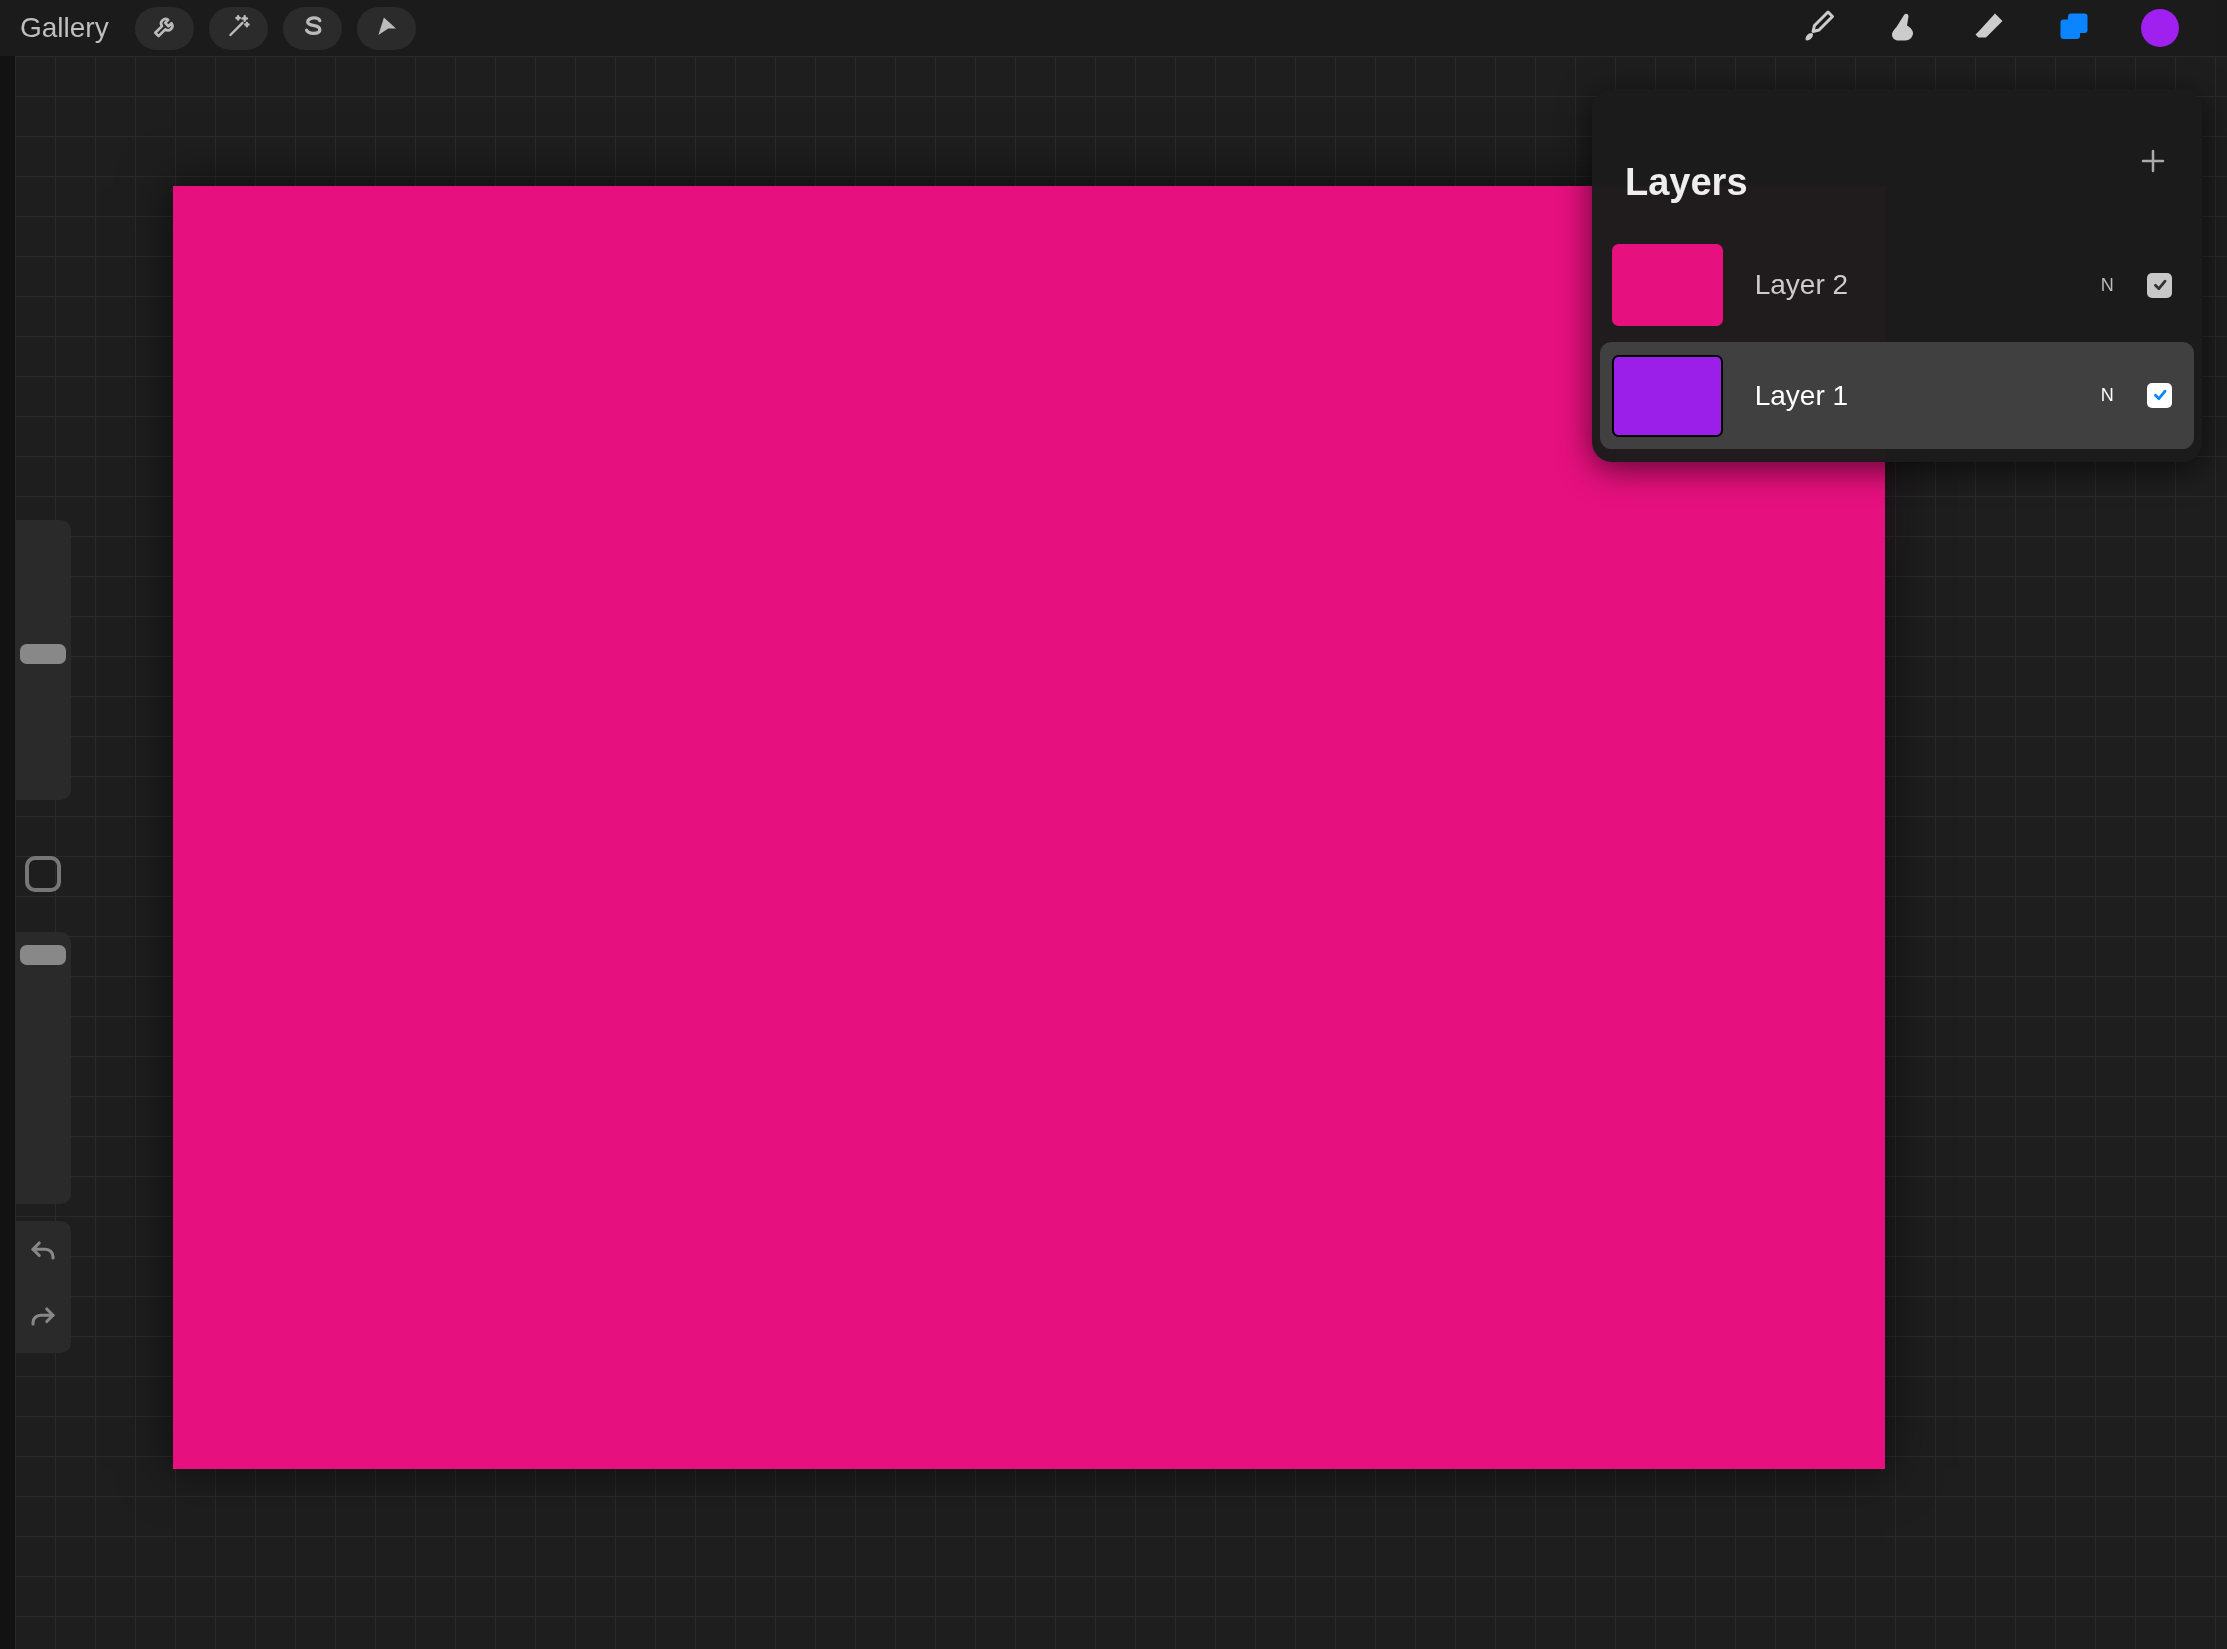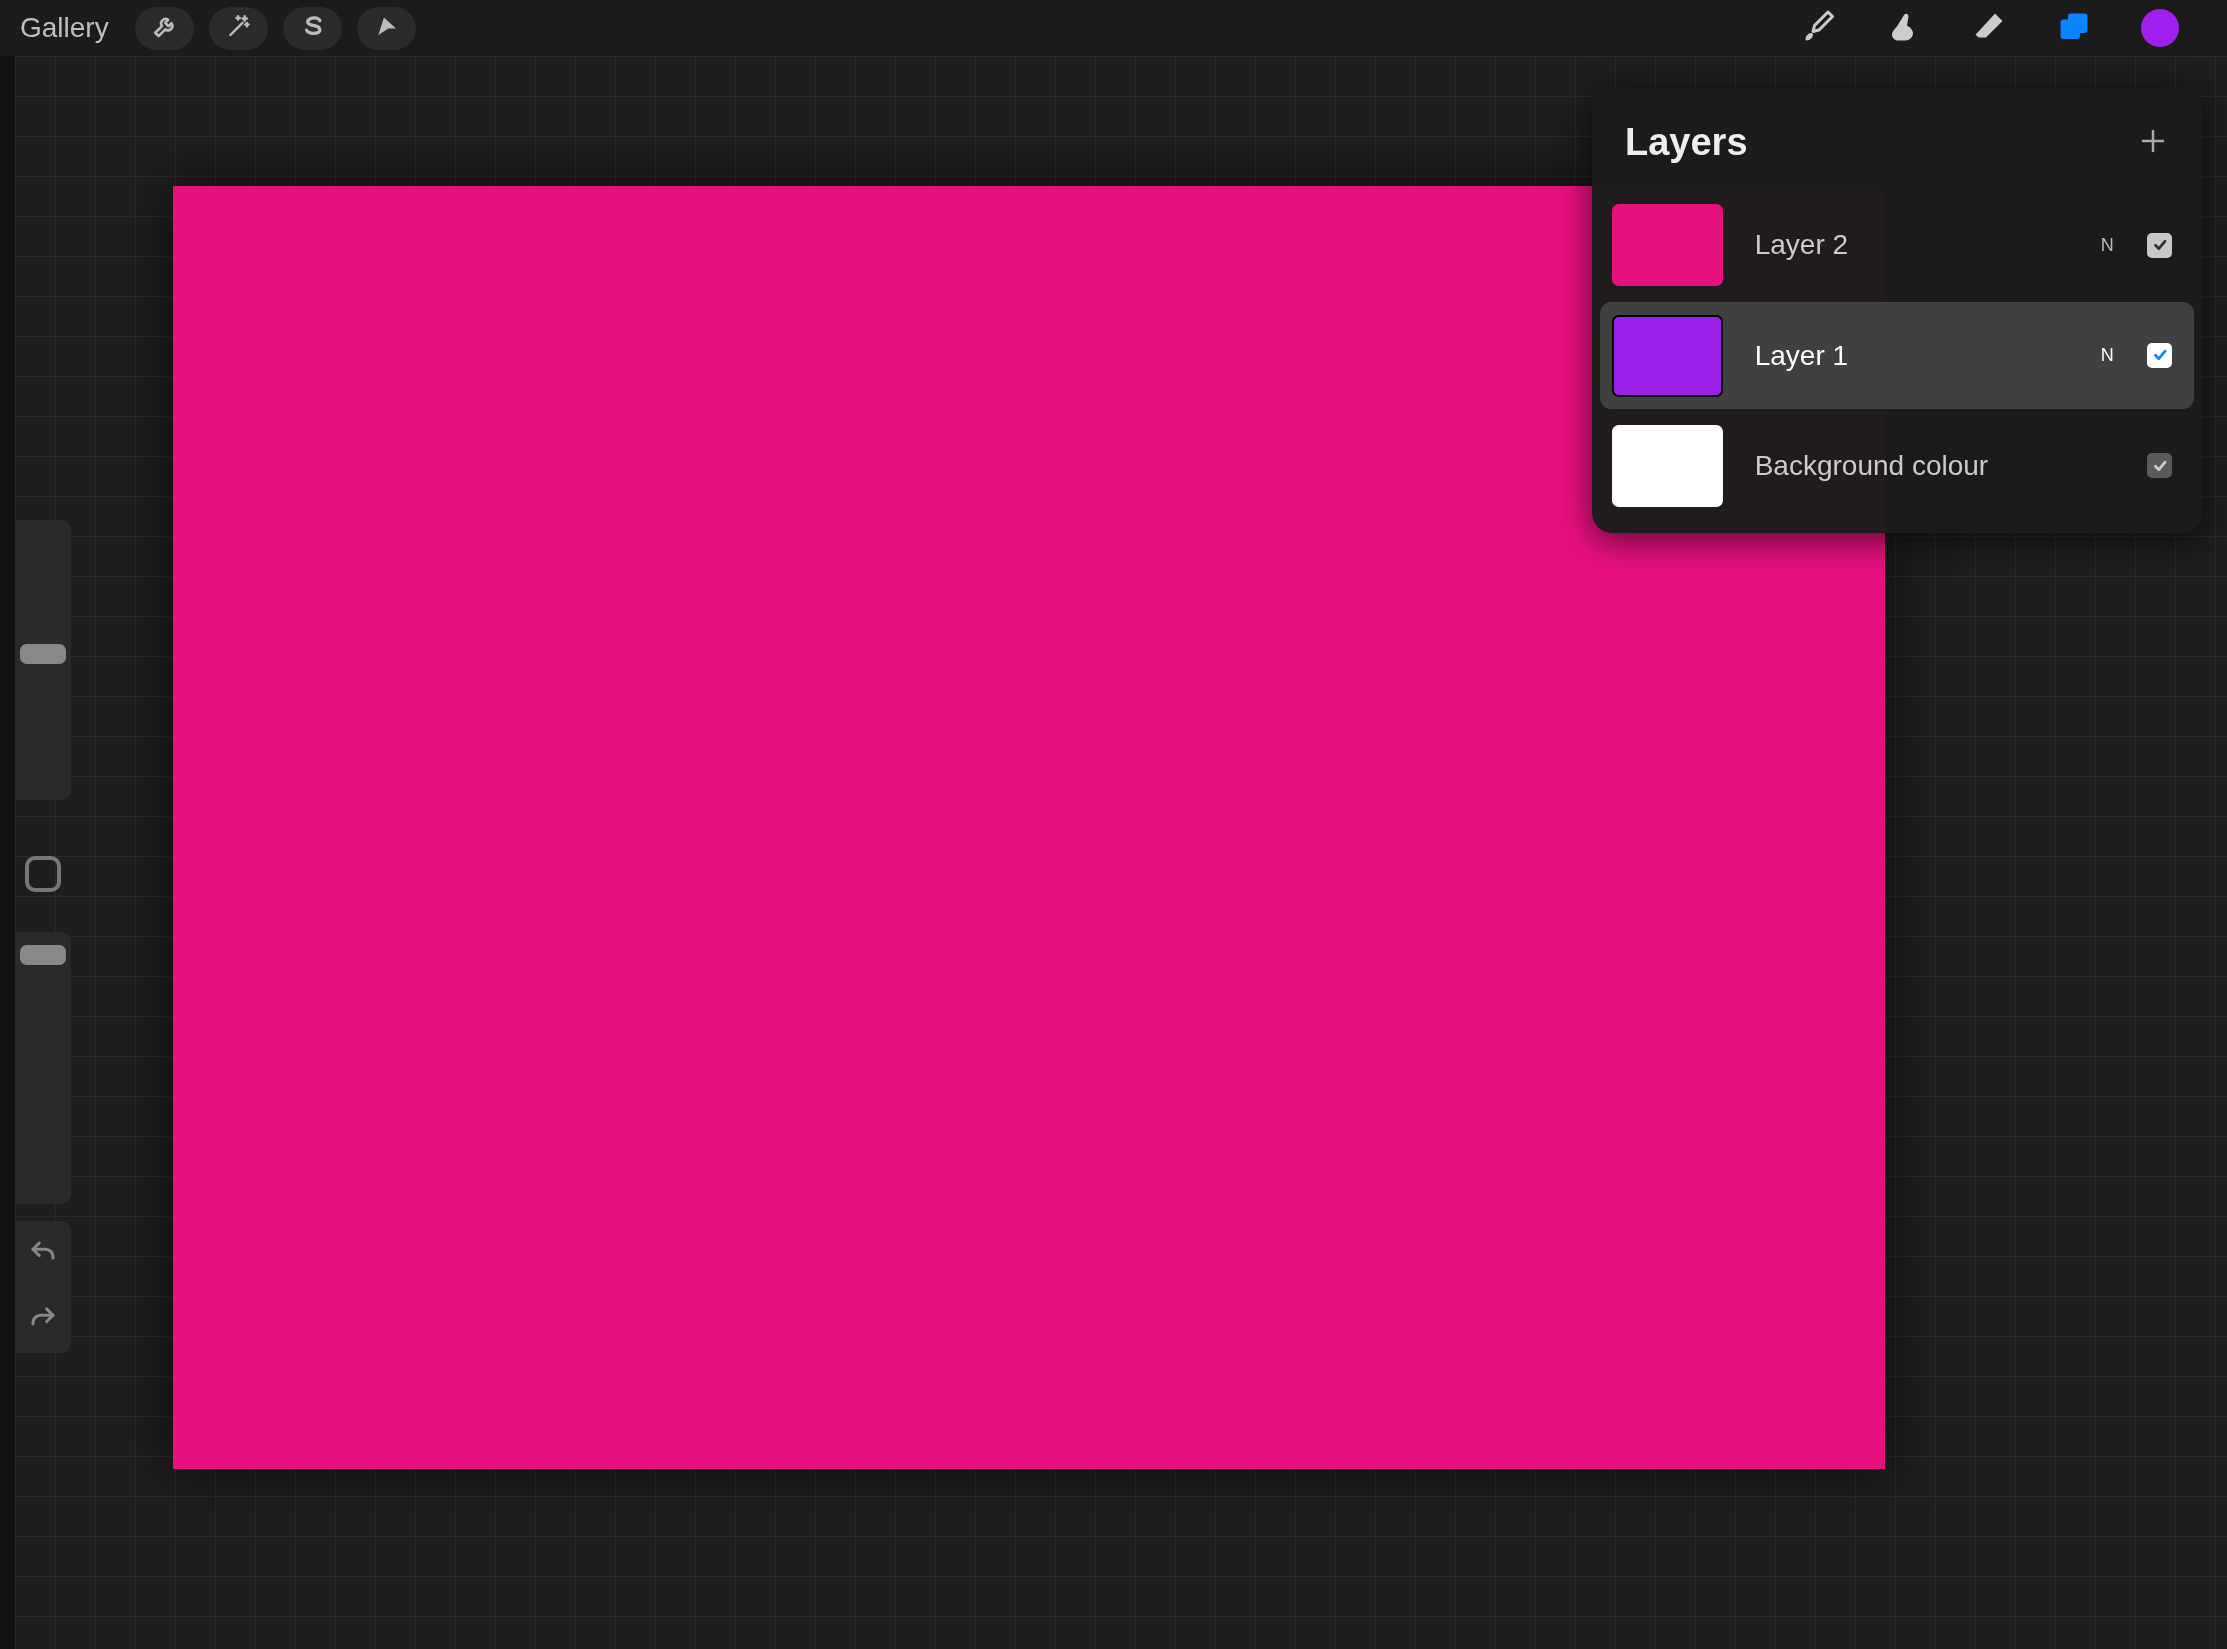--- a/index.html
+++ b/index.html
@@ -148,21 +148,21 @@
     background: #1c1c1cfa;
     border-radius: 20px;
     z-index: 40;
     padding: 20px 0 10px 0;
     box-shadow: 0 6.6px 33px rgba(0,0,0,0.6);
   }
   .layers-header {
     display: flex; align-items: center; justify-content: space-between;
     padding: 11.5px 33px 25px 33px;
   }
-  .layers-title { color: #eee; font-size: 38px; font-weight: 700; }
+  .layers-title { color: #eee; font-size: 38px; font-weight: 700; margin-top: 40px; }
   .add-layer { width: 33px; height: 33px; display:flex;align-items:center;justify-content:center; cursor:pointer;}
   .add-layer svg { width: 30px; height: 30px; stroke:#aaa; }
 
   .layer-row {
     display: flex; align-items: center;
     height: 107px;
     padding: 0 21.4px 0 11.5px;
     gap: 32px;
     margin: 3.3px 8.2px;
     border-radius: 11.5px;
@@ -323,24 +323,14 @@
     <div class="layer-thumb thumb-border" style="background:#9b1fe8"></div>
     <span class="layer-name">Layer 1</span>
     <span class="blend-letter">N</span>
     <div class="layer-check">
       <svg viewBox="0 0 24 24" fill="none" stroke="#0a84ff" stroke-width="4" stroke-linecap="round" stroke-linejoin="round">
           <path d="M5 12l5 5 9-11"></path>
         </svg>
     </div>
   </div>
 
-  <div class="layer-row">
-    <div class="layer-thumb" style="background:#fff"></div>
-    <span class="layer-name">Background colour</span>
-    <span class="blend-letter"></span>
-    <div class="layer-check bg">
-      <svg viewBox="0 0 24 24" fill="none" stroke="#ccc" stroke-width="4" stroke-linecap="round" stroke-linejoin="round">
-          <path d="M5 12l5 5 9-11"></path>
-        </svg>
-    </div>
-  </div>
 </div>
 
 
 </body></html>

